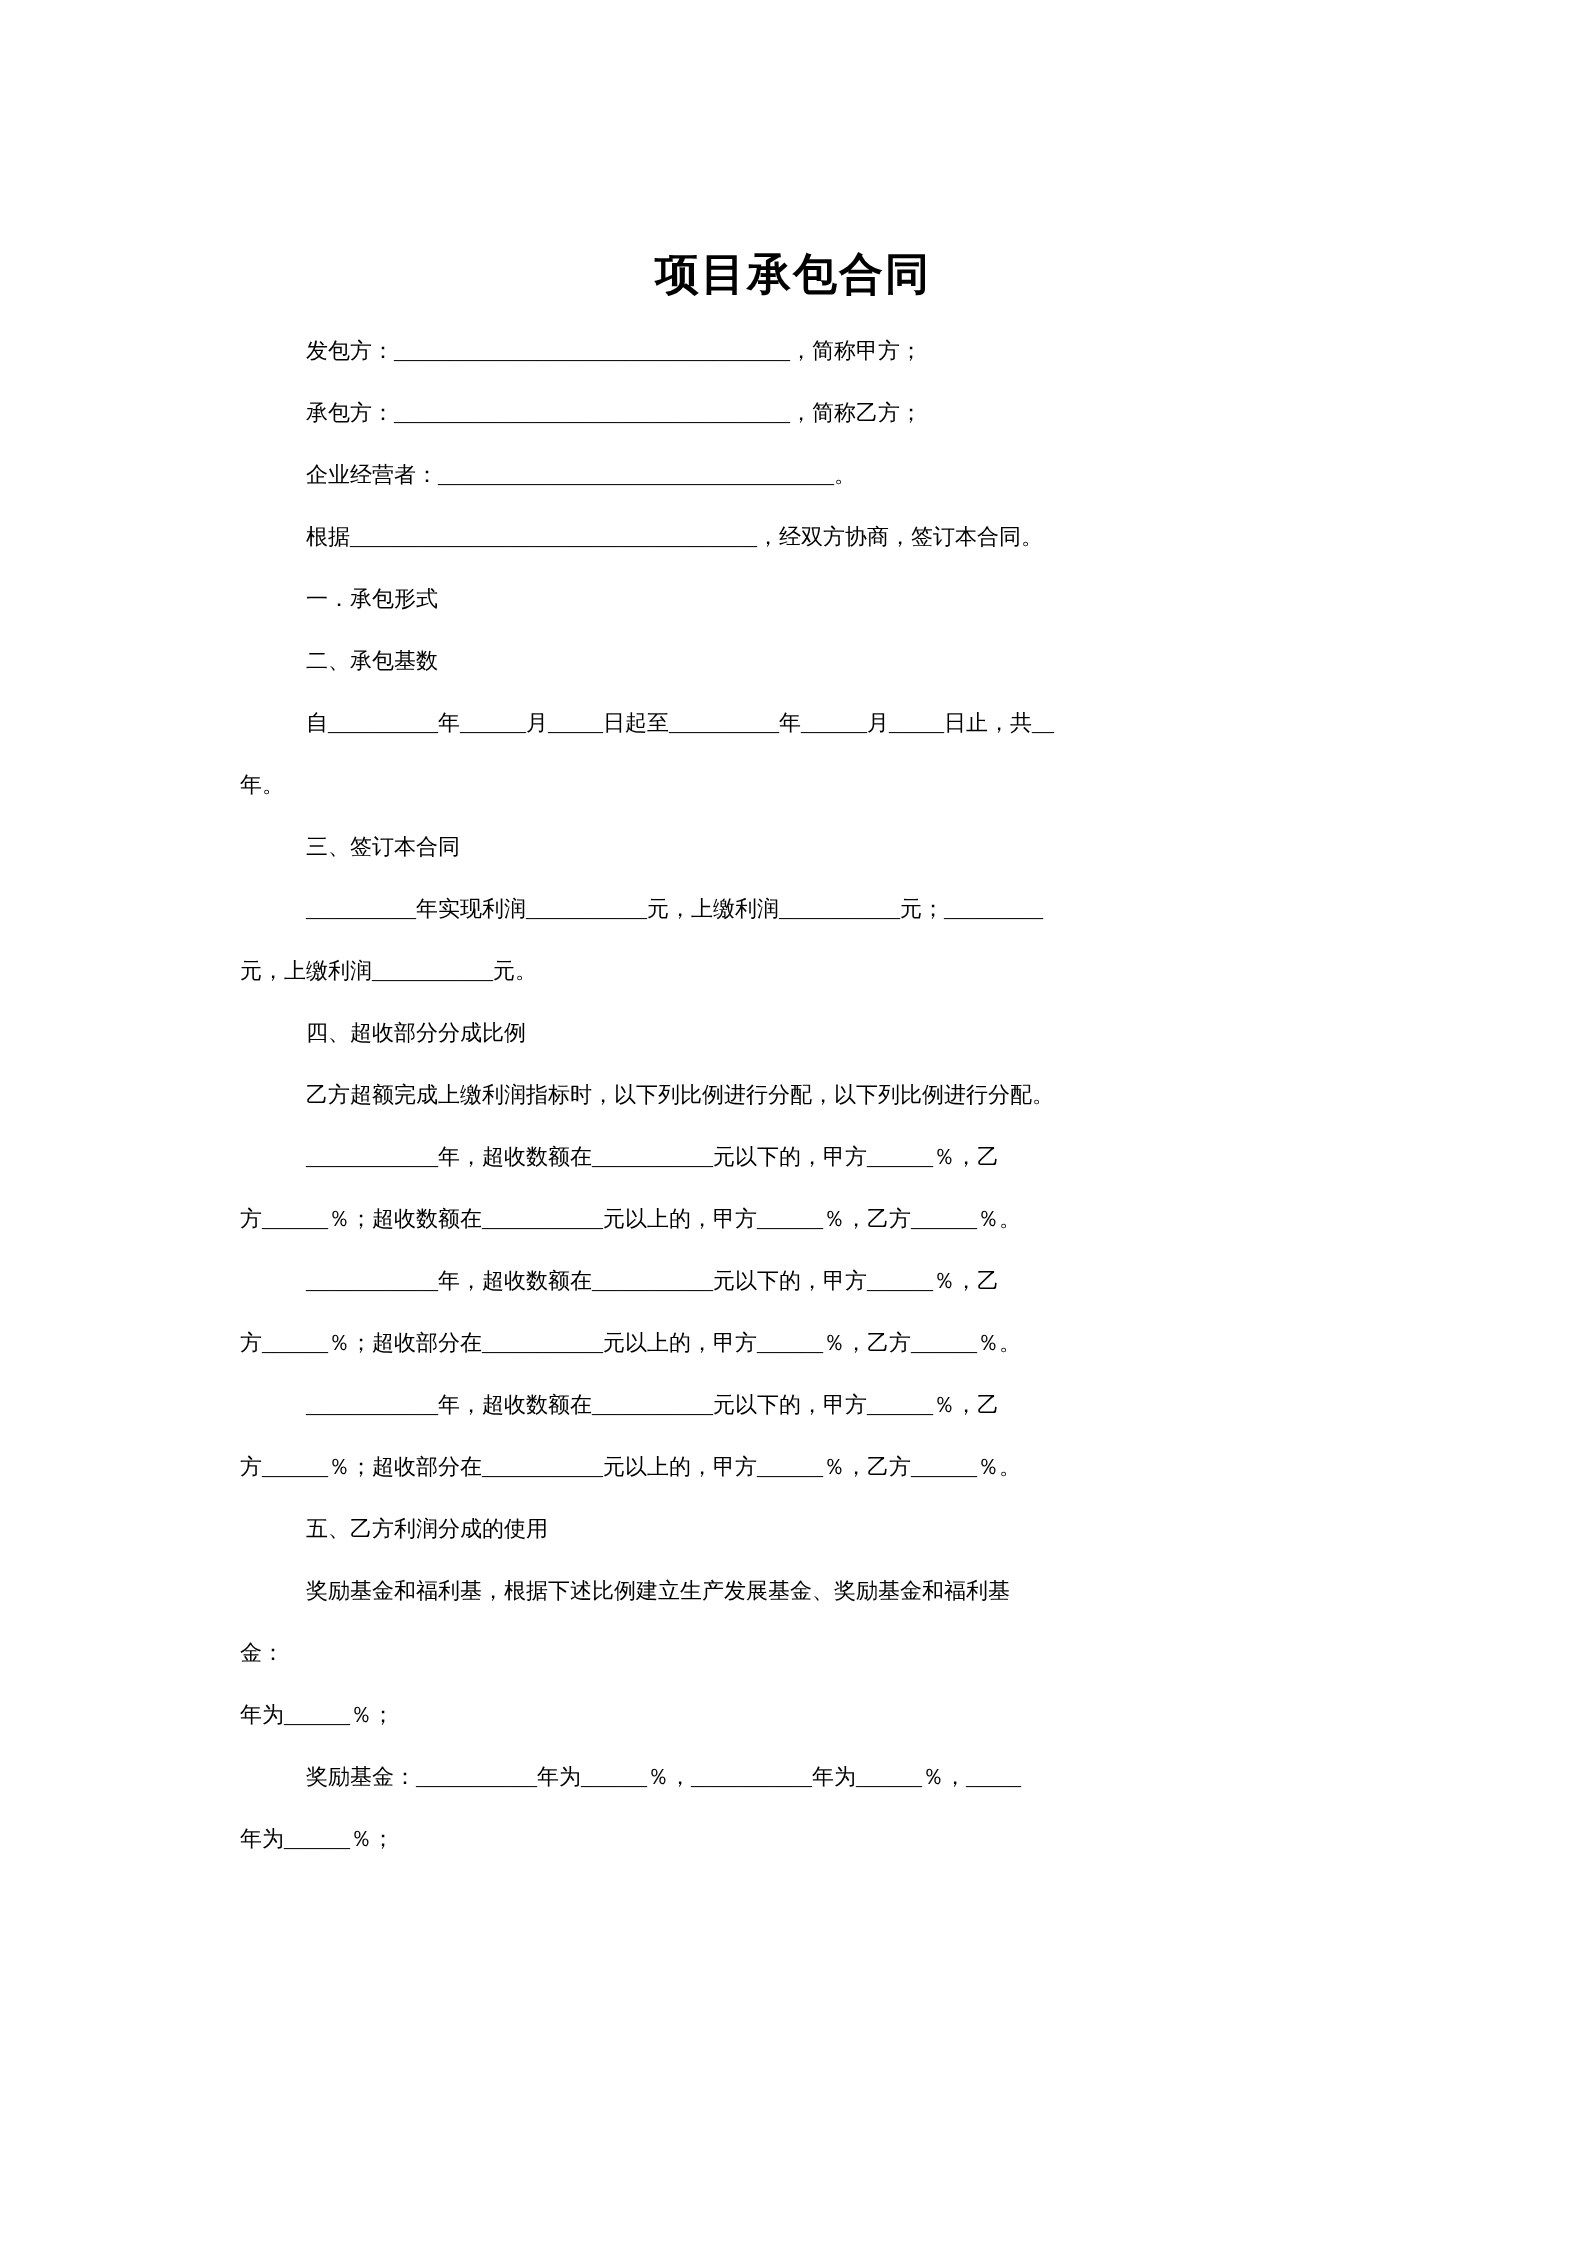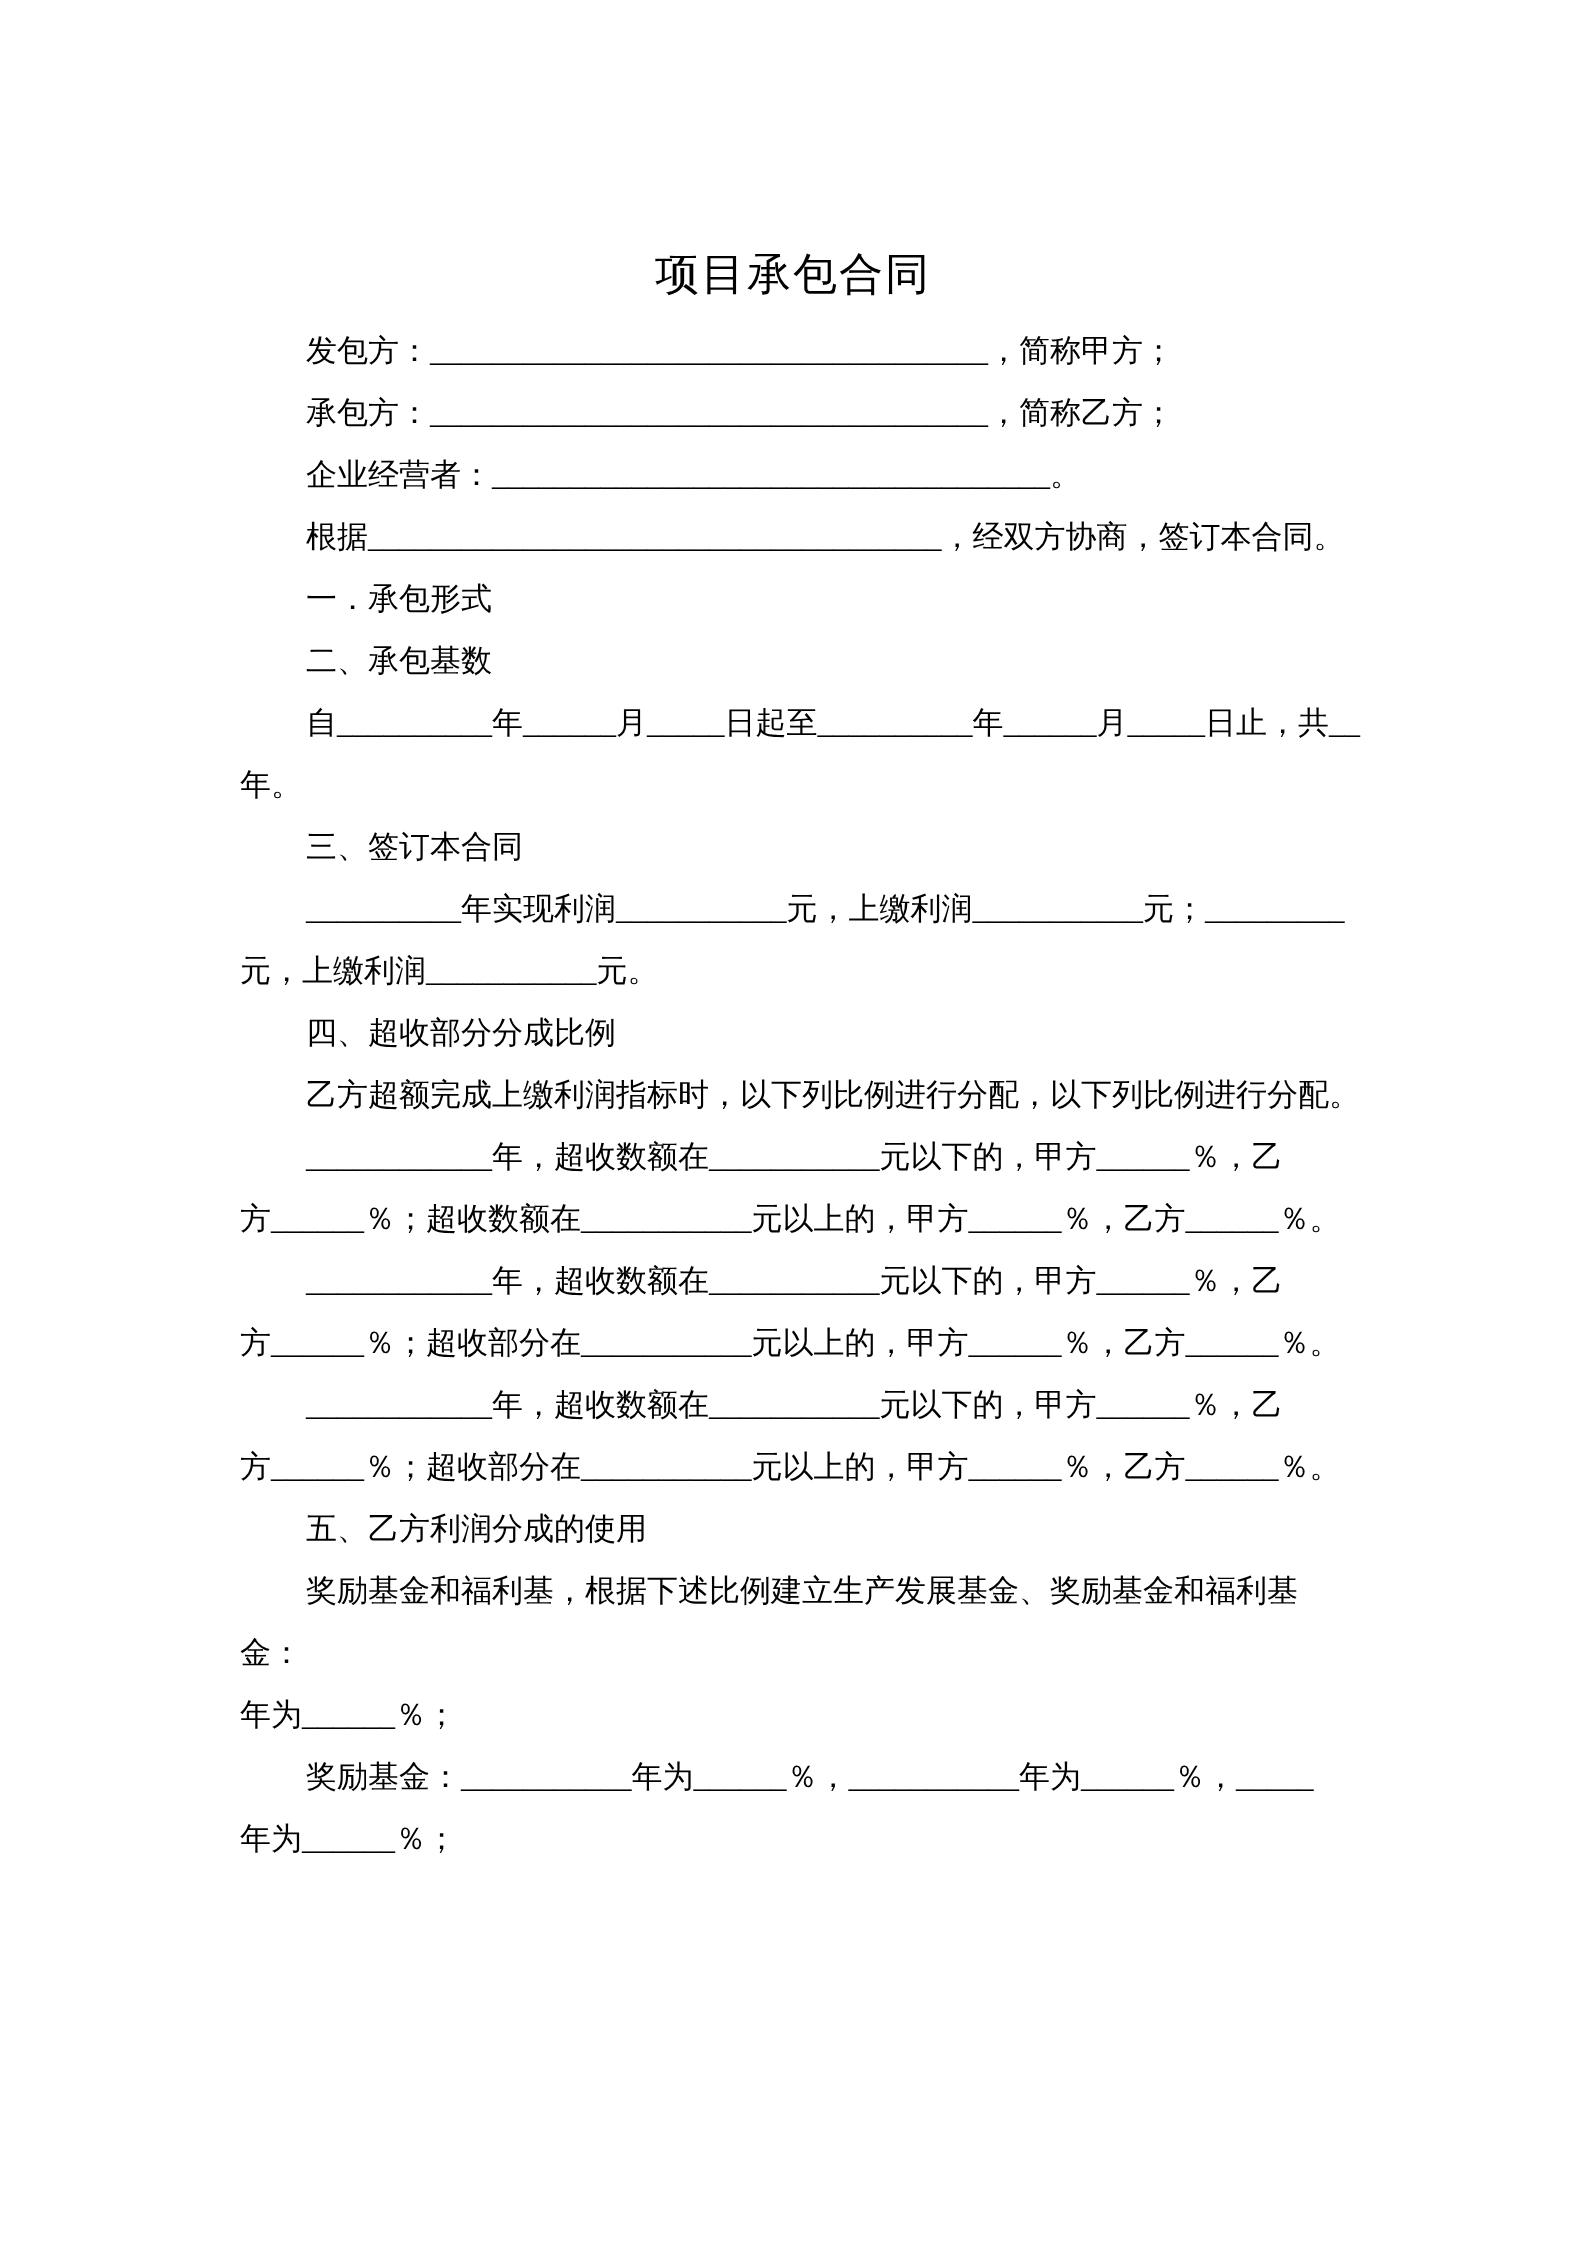--- a/index.html
+++ b/index.html
@@ -16,30 +16,30 @@
     box-sizing: border-box;
     padding: 230px 240px 0 240px;
     font-family: "Liberation Serif", "DejaVu Serif", serif;
     overflow: hidden;
   }
   .title {
     margin: 0;
     height: 90px;
     line-height: 90px;
     font-size: 44px;
-    font-weight: normal;
+    font-weight: bold;
     text-align: center;
     letter-spacing: 2px;
     white-space: nowrap;
   }
   .body-lines {
     margin-top: 0;
   }
   .ln {
-    font-size: 31px;
+    font-size: 22px;
     height: 62px;
     line-height: 62px;
     white-space: nowrap;
     letter-spacing: 0;
   }
   .ind {
     padding-left: 66px;
   }
 </style>
 </head>

